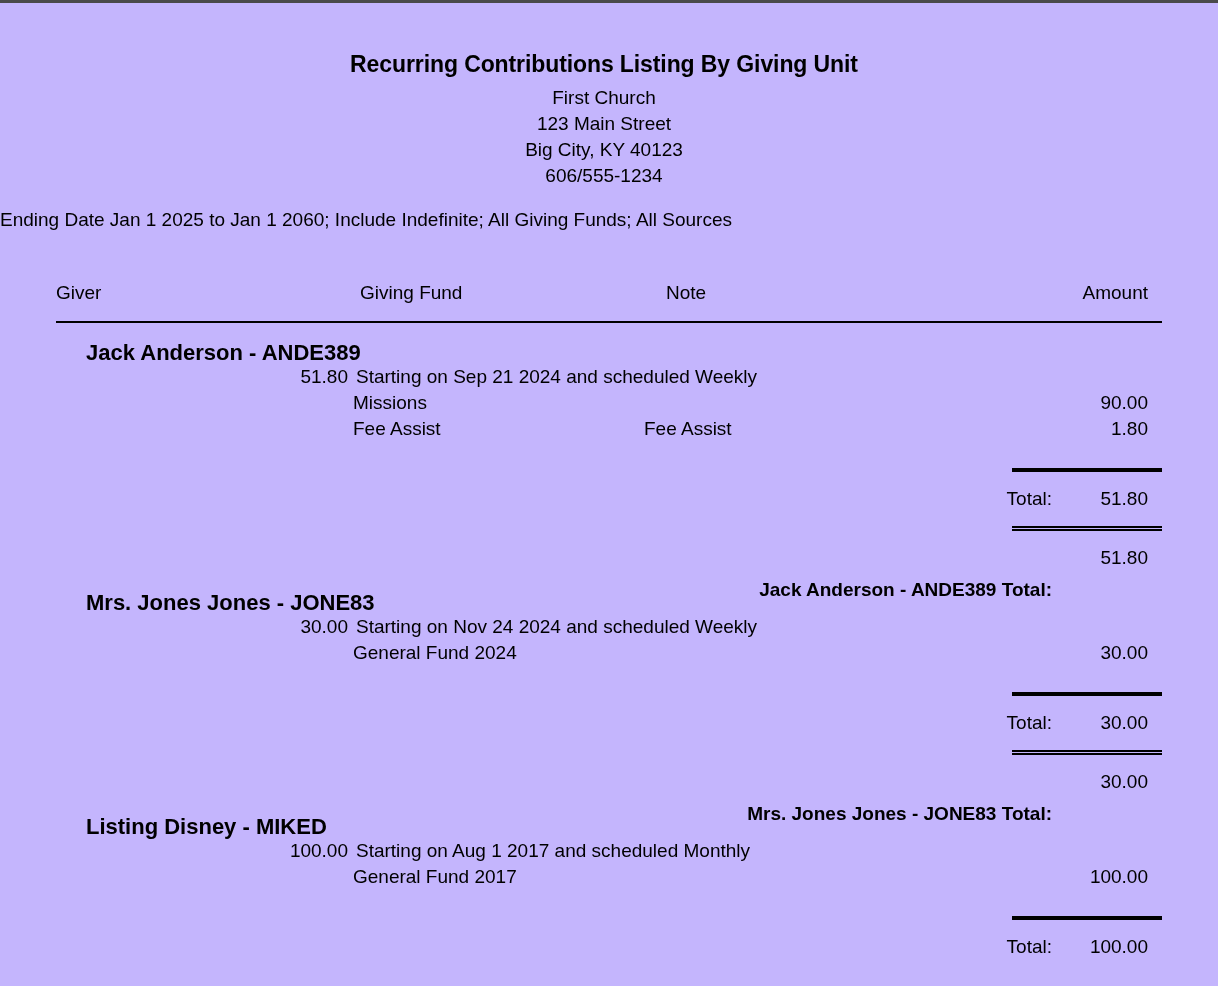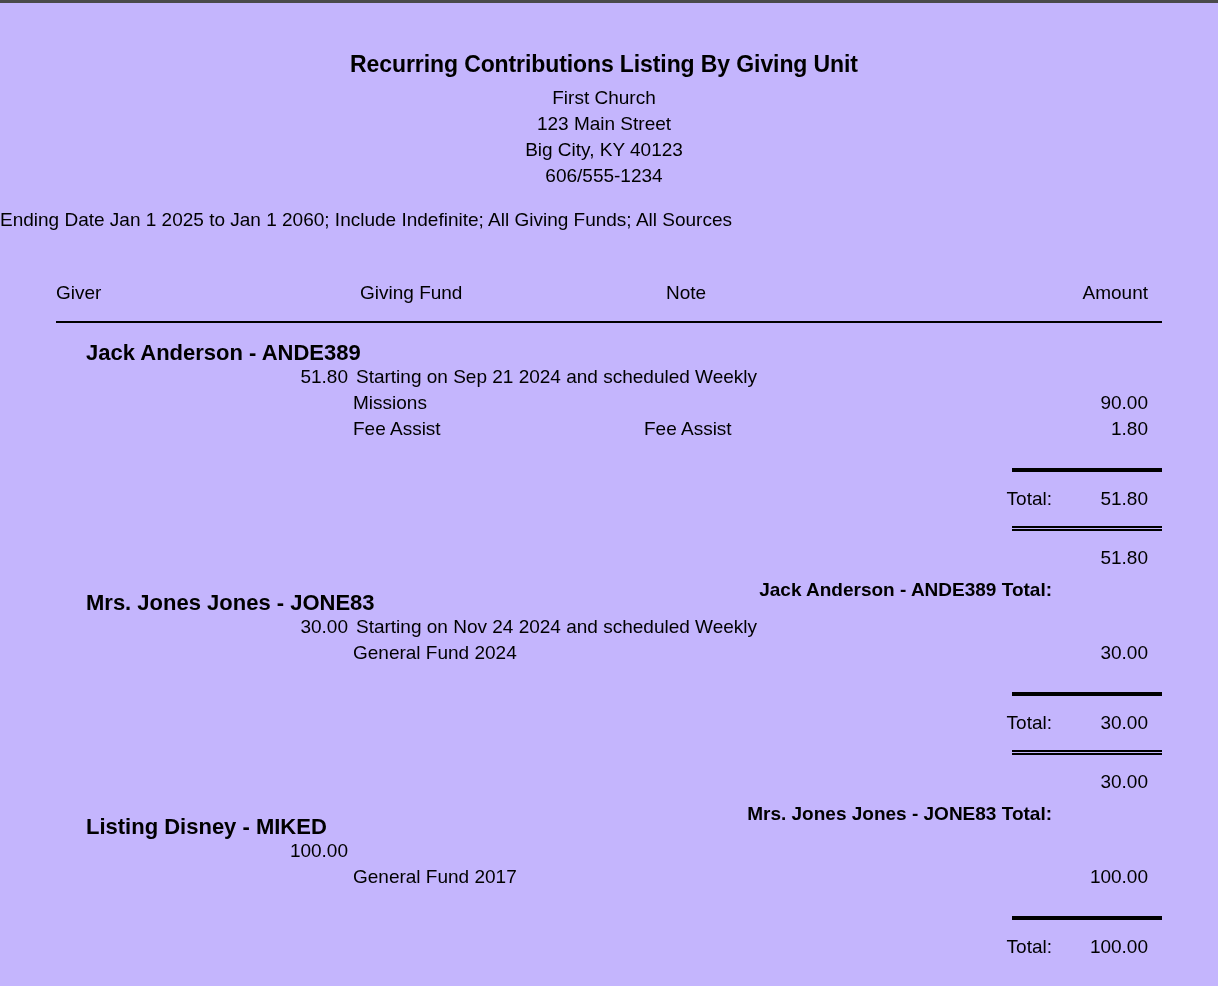--- a/index.html
+++ b/index.html
@@ -235,20 +235,21 @@
               <span class="total-label bold">Mrs. Jones Jones - JONE83 Total:</span>
               <span class="amt">30.00</span>
             </div>
           </div>
           <div class="giver-group">
             <div class="row group-head">
               <span class="giver-name">Listing Disney - MIKED</span>
             </div>
             <div class="row">
               <span class="sched-amt">100.00</span>
+              <span class="sched-text">Starting on Aug 1 2017 and scheduled Monthly</span>
             </div>
             <div class="row">
               <span class="fund-name">General Fund 2017</span>
               <span class="amt">100.00</span>
             </div>
             <div class="spacer-md"></div>
             <div class="rule-box">
               <div class="subtotal-rule"></div>
             </div>
             <div class="row row-total">

